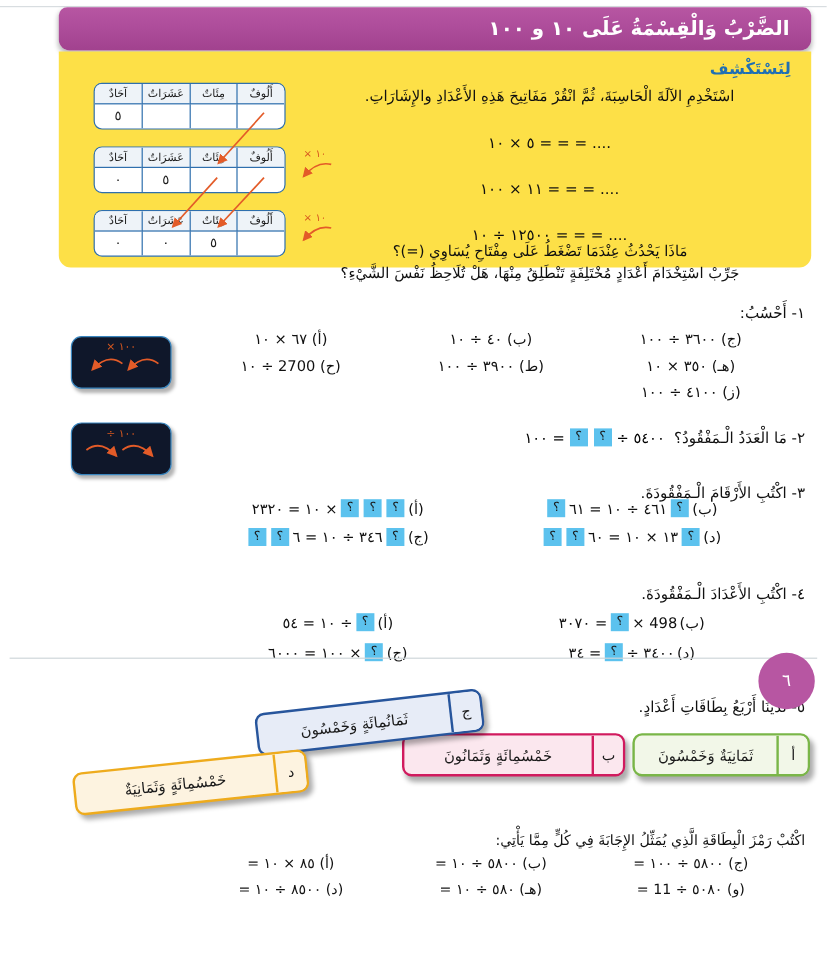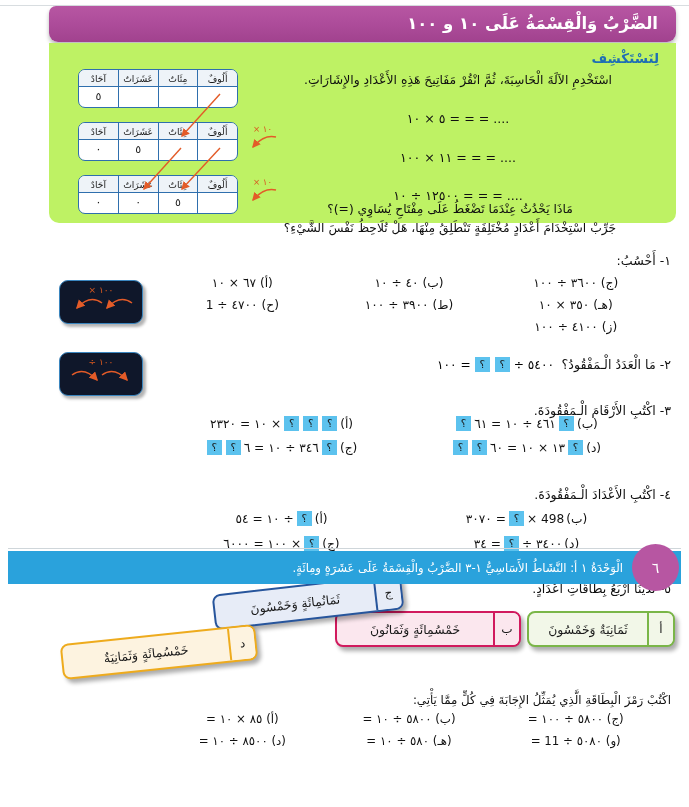--- a/index.html
+++ b/index.html
@@ -36,21 +36,21 @@
     font-weight: bold;
     letter-spacing: 0px;
     white-space: nowrap;
   }
 
   
   .explore-panel {
     position: absolute;
     top: 43px; left: 49px; right: 13px;
     height: 180px;
-    background: #bef264;
+    background: #fde047;
     border-radius: 0 0 10px 10px;
   }
   .explore-title {
     position: absolute;
     top: 7px; right: 17px;
     color: #1f6fb4;
     font-size: 13.5px;
     font-weight: bold;
   }
   .explore-text {
@@ -88,21 +88,21 @@
   .pv-row.head { background: #eef3f8; }
   .pv-cell {
     flex: 1;
     height: 17px;
     line-height: 17px;
     text-align: center;
     font-size: 9.2px;
     color: #1b1b1b;
     border-left: 1.2px solid #2f6fad;
   }
-  .pv-cell:last-child { border-left: none; }
+  .pv-cell:last-child { border-left: none; font-family: Liberation Serif, serif; }
   .pv-row.head .pv-cell { border-bottom: 1.4px solid #2f6fad; }
   .pv-row.vals .pv-cell { height: 20px; line-height: 20px; font-size: 11px; }
 
   #pv-table-1 { top: 69px; left: 78px; }
   #pv-table-2 { top: 122px; left: 78px; }
   #pv-table-3 { top: 175px; left: 78px; }
 
   
   .shift-arrow { position: absolute; overflow: visible; pointer-events: none; }
 
@@ -432,21 +432,21 @@
     </svg>
   </div>
 
   <div class="ex-heading" id="ex1-heading">١- أَحْسُبُ:</div>
   <div class="prob-grid" id="ex1-grid">
     <div class="prob">(ج) ٣٦٠٠ ÷ ١٠٠</div>
     <div class="prob">(ب) ٤٠ ÷ ١٠</div>
     <div class="prob">(أ) ٦٧ × ١٠</div>
     <div class="prob">(هـ) ٣٥٠ × ١٠</div>
     <div class="prob">(ط) ٣٩٠٠ ÷ ١٠٠</div>
-    <div class="prob">(ح) ٤٧٠٠ ÷ 1</div>
+    <div class="prob">(ح) 2700 ÷ ١٠</div>
     <div class="prob">(ز) ٤١٠٠ ÷ ١٠٠</div>
   </div>
 
   <div class="ex-heading" id="ex2-heading">٢- مَا الْعَدَدُ الْـمَفْقُودُ؟</div>
   <div id="ex2-line">
     <span>٥٤٠٠ ÷</span>
     <span class="qbox">؟</span>
     <span class="qbox">؟</span>
     <span>= ١٠٠</span>
   </div>
@@ -531,18 +531,15 @@
   <div class="prob-grid" id="ex5-grid">
     <div class="prob">(ج) ٥٨٠٠ ÷ ١٠٠ =</div>
     <div class="prob">(ب) ٥٨٠٠ ÷ ١٠ =</div>
     <div class="prob">(أ) ٨٥ × ١٠ =</div>
     <div class="prob">(و) ٥٠٨٠ ÷ 11 =</div>
     <div class="prob">(هـ) ٥٨٠ ÷ ١٠ =</div>
     <div class="prob">(د) ٨٥٠٠ ÷ ١٠ =</div>
   </div>
 
   <div class="footer-hairline"></div>
-  <div class="footer-bar">
-    <span class="footer-text">الْوَحْدَةُ ١ أ:  النَّشَاطُ الأَسَاسِيُّ ١-٣ الضَّرْبُ والْقِسْمَةُ عَلَى عَشَرَةٍ ومِائَةٍ.</span>
-  </div>
   <div class="page-circle">٦</div>
 
 </div>
 
 </body></html>

